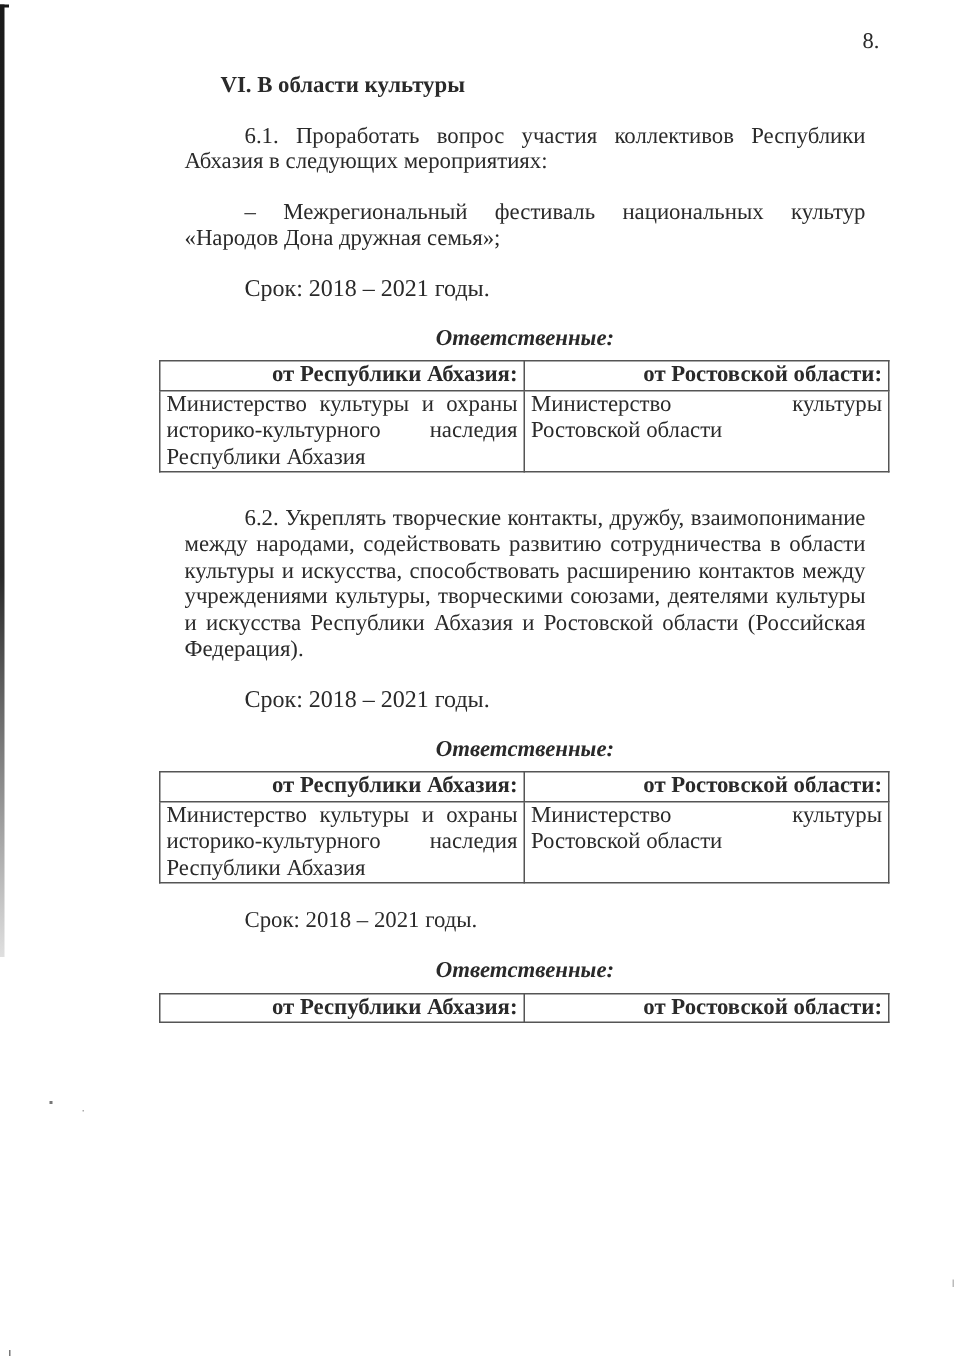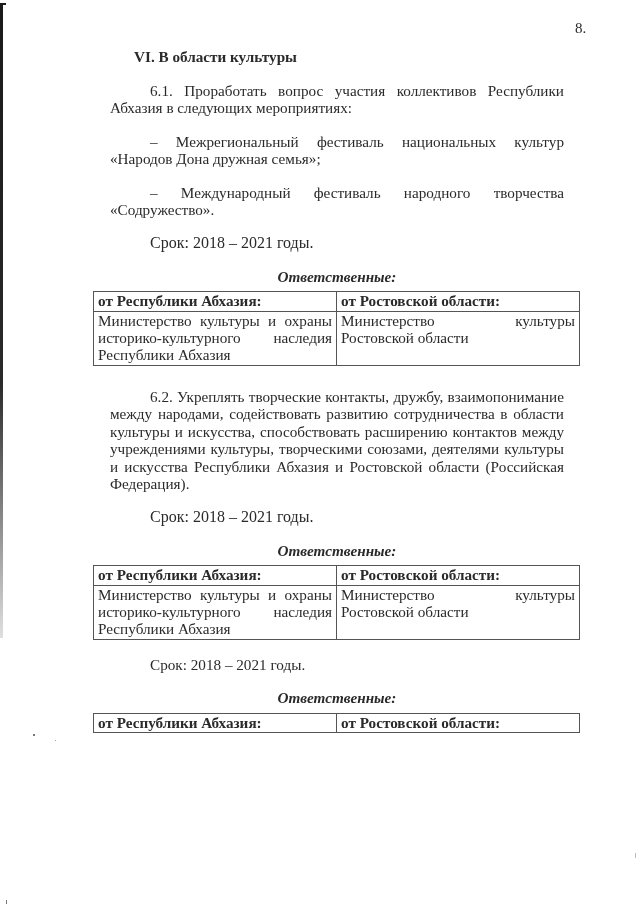--- a/index.html
+++ b/index.html
@@ -36,21 +36,21 @@
       background: #777;
     }
     .page-number {
       position: absolute;
       top: 20px;
       left: 575px;
       font-size: 15px;
     }
     .content {
       position: absolute;
-      left: 94px;
+      left: 107px;
       top: 48px;
       width: 486px;
       font-size: 15.2px;
       line-height: 17.4px;
     }
     .section-title {
       font-weight: bold;
       margin: 0 0 0 40px;
       font-size: 15.2px;
       line-height: 18px;
@@ -86,21 +86,21 @@
     td, th {
       border: 1px solid #555;
       padding: 0 4px 1px 4px;
       vertical-align: top;
       font-size: 15.2px;
       line-height: 17.4px;
       width: 50%;
     }
     th {
       font-weight: bold;
-      text-align: left;
+      text-align: right;
       margin-left: 20px;
     }
     td {
       text-align: justify;
       text-align-last: left;
     }
     td.tall {
       height: 52px;
     }
     td.short {
@@ -119,21 +119,20 @@
 
 <div class="page-number">8.</div>
 
 <div class="content">
 
   <div class="section-title">VI. В области культуры</div>
 
   <div class="para-block">
     <p class="indent">6.1.  Проработать вопрос участия коллективов Республики Абхазия в следующих мероприятиях:</p>
     <p class="indent">– Межрегиональный фестиваль национальных культур «Народов Дона дружная семья»;</p>
-    <p class="indent">– Международный фестиваль народного творчества «Содружество».</p>
     <p class="deadline">Срок: 2018 – 2021 годы.</p>
     <div class="resp-label">Ответственные:</div>
     <table>
       <tbody>
           <tr>
         <th>от Республики Абхазия:</th>
         <th>от Ростовской области:</th>
       </tr>
       <tr>
         <td class="tall">Министерство культуры и охраны историко-культурного наследия Республики Абхазия</td>

